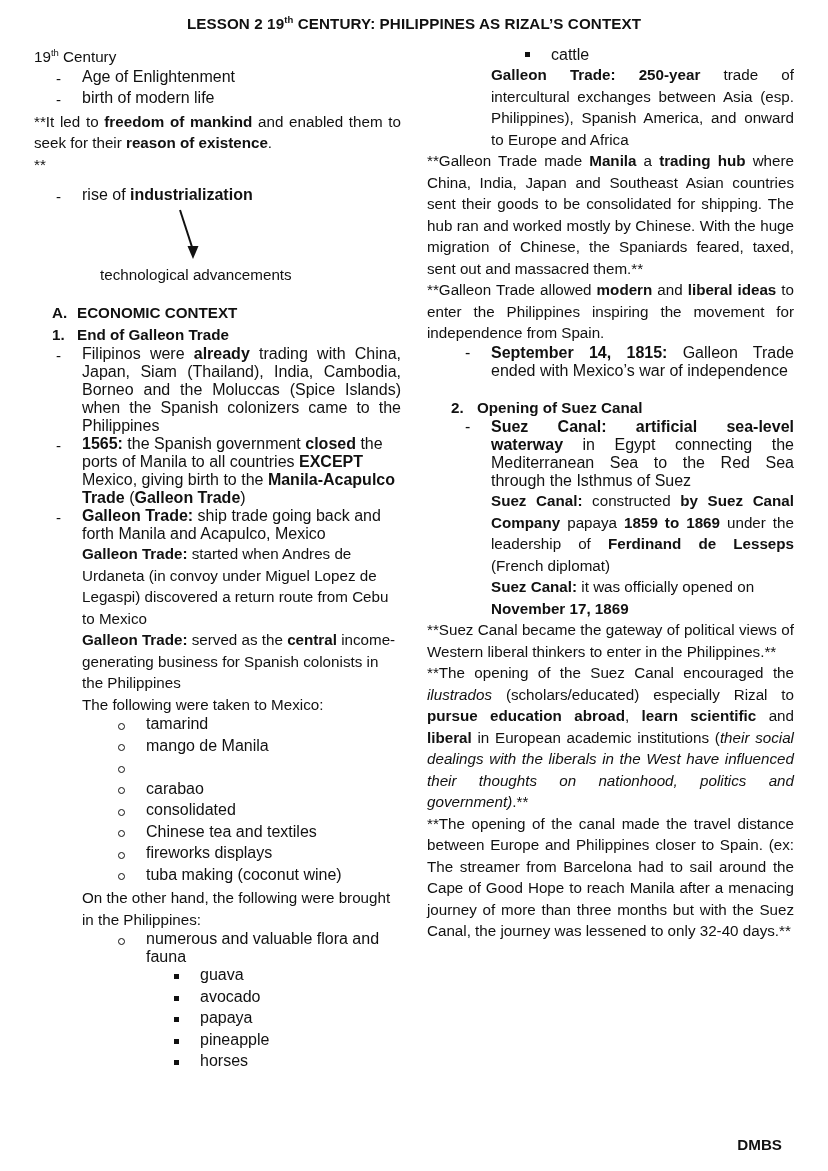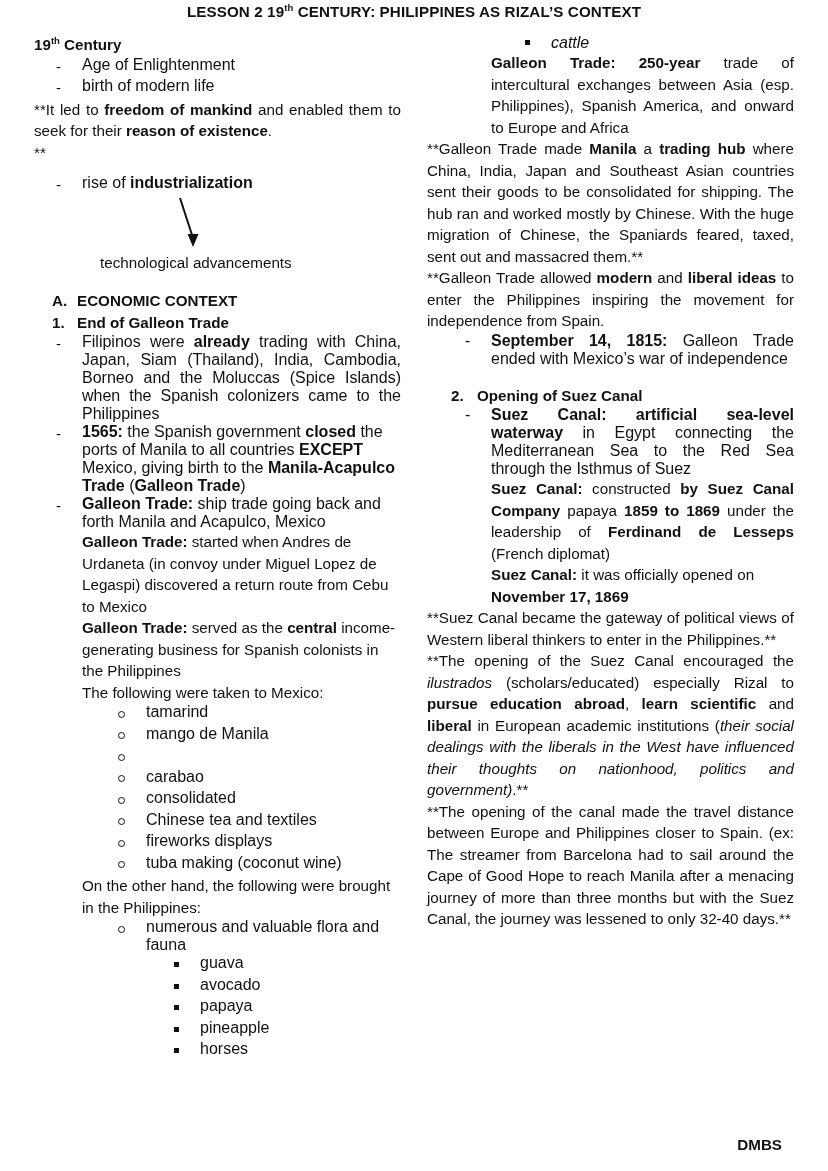--- a/index.html
+++ b/index.html
@@ -4,21 +4,21 @@
 <style>
   * { margin:0; padding:0; box-sizing:border-box; }
   html,body{ background:#ffffff; }
   body{
     width:828px; height:1171px;
     font-family:"Liberation Sans","DejaVu Sans",sans-serif;
     color:#111111;
     position:relative;
     overflow:hidden;
   }
-  .page{ width:828px; height:1171px; position:relative; padding:2px 34px 0 34px; }
+  .page{ width:828px; height:1171px; position:relative; padding:14px 34px 0 34px; }
 
   .doc-title{
     text-align:center;
     font-weight:bold;
     font-size:15.2px;
     letter-spacing:.1px;
     margin-bottom:14px;
     white-space:nowrap;
   }
   .doc-title sup{ font-size:9.5px; vertical-align:super; }
@@ -64,21 +64,21 @@
 
   
   .lvl-sq{ padding-left:140px; }
   .lvl-sq > .mk{ width:26px; font-size:15.2px; line-height:1.415; }
   .sq-glyph{
     display:inline-block; width:5px; height:5px;
     background:#111; vertical-align:middle; margin-bottom:3px;
   }
 
   
-  .lvl-sq-r{ padding-left:98px;font-style:italic; }
+  .lvl-sq-r{ padding-left:98px; }
   .lvl-sq-r > .mk{ width:26px; }
 
   
   .head-a{ display:flex; padding-left:18px; font-weight:bold; font-size:15.2px; line-height:1.415; }
   .head-a > .mk{ width:25px; }
   .head-n{ display:flex; padding-left:18px; font-weight:bold; font-size:15.2px; line-height:1.415; }
   .head-n > .mk{ width:25px; }
   .head-n-r{ display:flex; padding-left:24px; font-weight:bold; font-size:15.2px; line-height:1.415; }
   .head-n-r > .mk{ width:26px; }
 
@@ -105,21 +105,21 @@
 <body>
 
 <div class="page">
 
   <div class="doc-title"><span>LESSON 2 19</span><sup>th</sup><span> CENTURY: PHILIPPINES AS RIZAL’S CONTEXT</span></div>
 
   <div class="columns">
 
     <div class="col col-left">
 
-      <div class="line" style="font-weight:bold;"><span>19</span><sup>th</sup><span> Century</span></div>
+      <div class="line" style="font-weight:normal;"><span>19</span><sup>th</sup><span> Century</span></div>
 
       <div class="hang lvl-dash">
         <span class="mk">-</span>
         <span class="tx left">Age of Enlightenment</span>
       </div>
       <div class="hang lvl-dash">
         <span class="mk">-</span>
         <span class="tx left">birth of modern life</span>
       </div>
 

